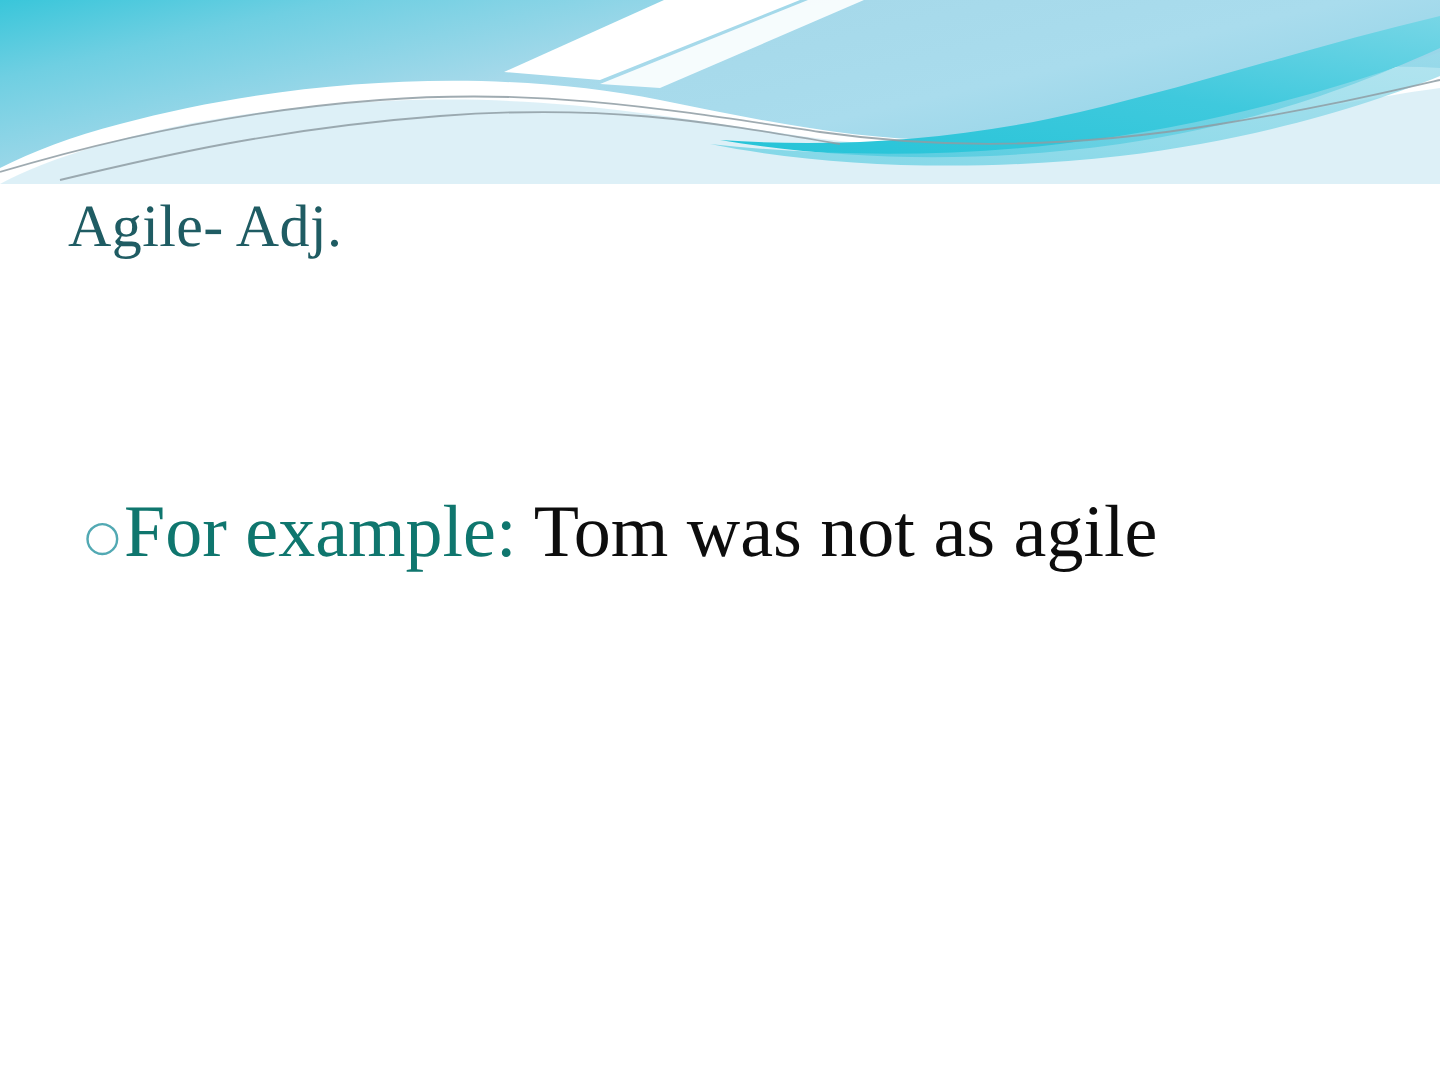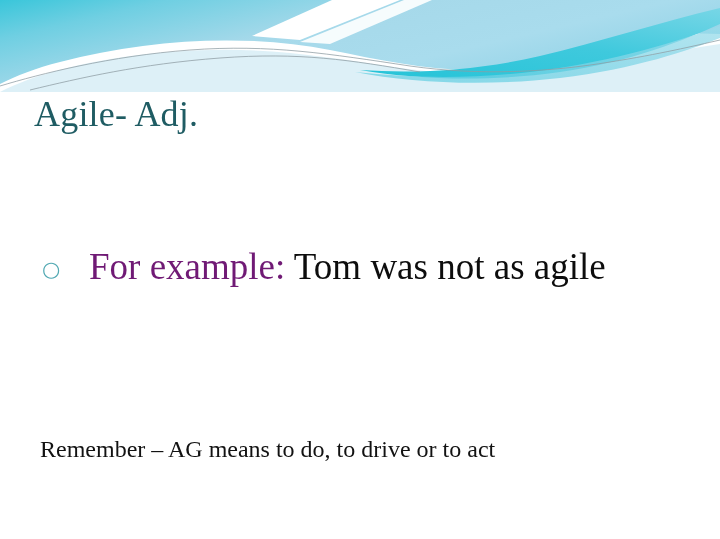--- a/index.html
+++ b/index.html
@@ -57,21 +57,21 @@
     top: 88px;
     width: 654px;
     height: 58px;
   }
 
   #page-title {
     position: absolute;
     left: 0;
     top: 0;
     font-family: "Liberation Serif", serif;
-    font-size: 36px;
+    font-size: 30px;
     line-height: 52px;
     color: #1f5c63;
     letter-spacing: .2px;
     white-space: nowrap;
   }
 
   #pre-ap-note {
     position: absolute;
     right: 0;
     top: 20px;
@@ -103,22 +103,21 @@
   .bullet-marker {
     display: inline-block;
     width: 20px;
     color: #52a9b3;
     font-family: "DejaVu Sans", sans-serif;
     font-size: 21px;
     vertical-align: 3px;
   }
 
   .lead-blue {
-    color: #701a75;
-    margin-left: 27px;
+    color: #0f766e;
   }
 
   .em-word {
   }
 
   .cont-line {
     padding-left: 20px;
   }
 
   #remember-note {
@@ -200,16 +199,15 @@
       <div id="page-title">Agile- Adj.</div>
     </div>
 
 
     <div id="bullet-2" class="bullet-block">
       <span class="bullet-line">
         <span class="bullet-marker">○</span><span class="lead-blue">For example:</span><span> Tom was not as </span><span class="em-word">agile</span>
       </span>
     </div>
 
-    <div id="remember-note">Remember – AG means to do, to drive or to act</div>
 
   </div>
 </div>
 
 </body></html>

